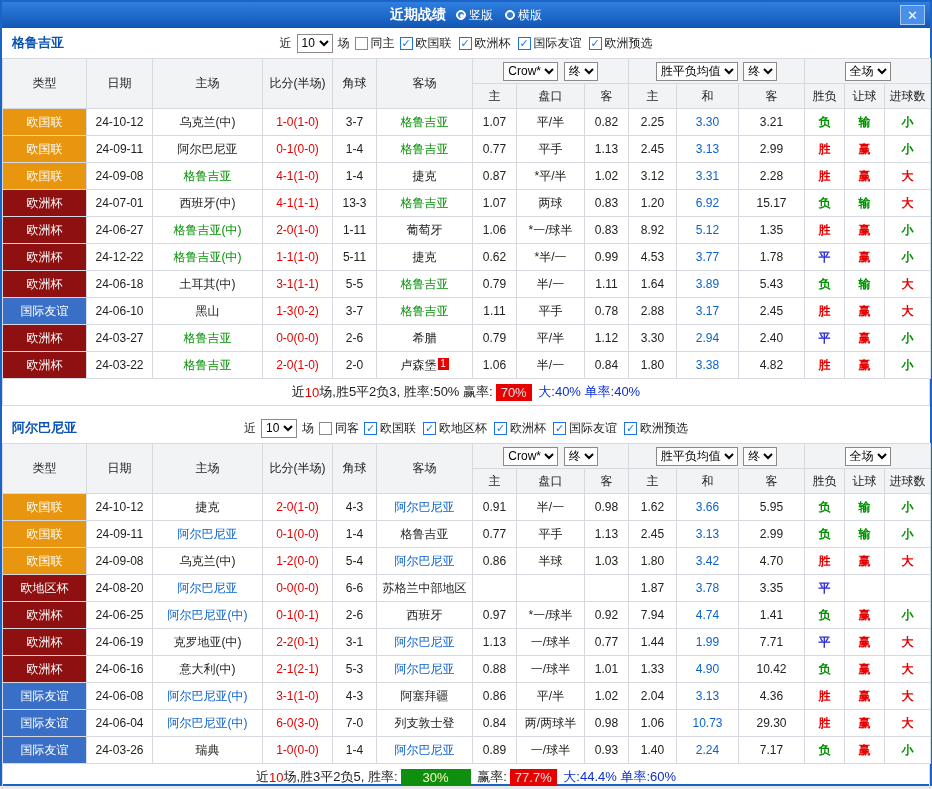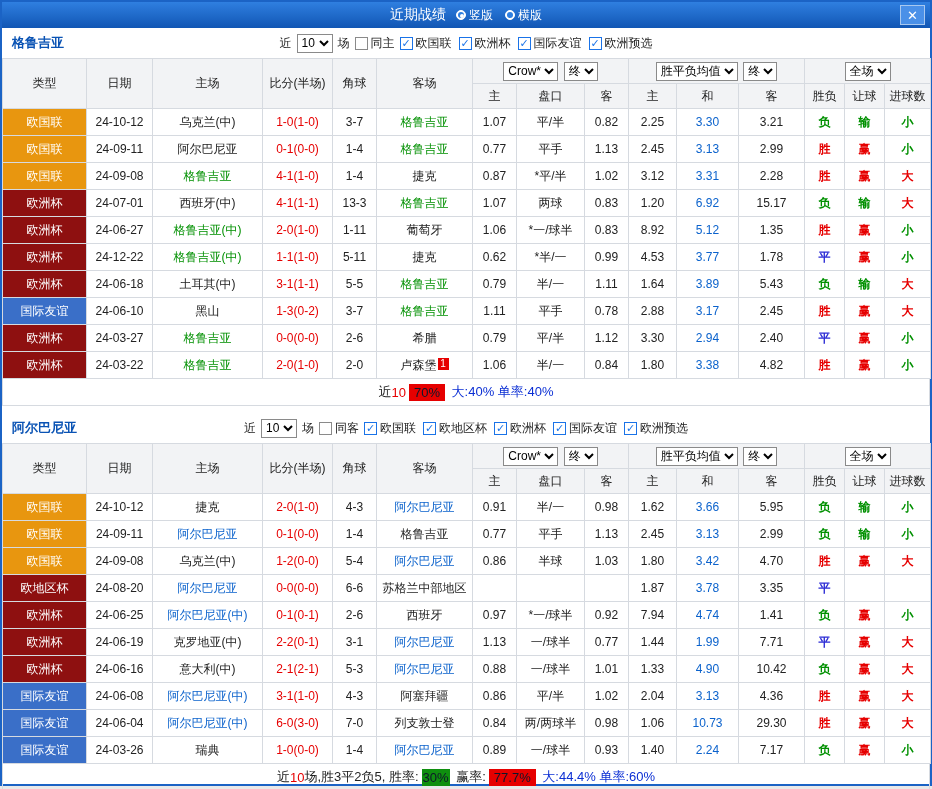--- a/index.html
+++ b/index.html
@@ -14,21 +14,21 @@
     height: 786px;
     border: 2px solid #1b63c5;
     background: #fff;
   }
   .titlebar {
     height: 26px;
     background: linear-gradient(#2f7fe0, #1156b4);
     display: flex; align-items: center; justify-content: center;
     position: relative; color: #fff; gap: 10px;
   }
-  .titlebar .title { font-size: 14px; font-weight: normal; }
+  .titlebar .title { font-size: 14px; font-weight: bold; }
   .radio-group { display: flex; align-items: center; gap: 12px; font-size: 12px; }
   .radio-opt { display: flex; align-items: center; cursor: pointer; }
   .radio {
     width: 10px; height: 10px; border: 1px solid #fff; border-radius: 50%;
     display: inline-block; position: relative; margin-right: 3px; background: #fff;
   }
   .radio::after { content:''; position: absolute; inset: 1px; border-radius: 50%; background: #2f7fe0; }
   .radio.sel::after { background: #2f7fe0; }
   .radio.sel::before { content:''; position: absolute; left: 3px; top: 3px; width: 4px; height: 4px; border-radius: 50%; background: #fff; z-index: 2; }
   .close-btn {
@@ -62,22 +62,22 @@
     line-height: 12px; min-width: 11px; margin-left: 1px; vertical-align: 2px;
   }
   .summary {
     height: 27px; border: 1px solid #d6dae0; border-top: none;
     display: flex; align-items: center; justify-content: center; font-size: 13px;
   }
   .summary span { white-space: pre; }
   .seg-dark { color: #222; }
   .seg-red { color: #e60000; }
   .seg-blue { color: #0b2fd4; }
-  .seg-box-red { background: #e60000; color: #0f172a; padding: 1px 5px; margin: 0 3px; }
-  .seg-box-green { background: #0f8f0f; color: #0f172a; padding: 1px 1px; margin: 0 3px; }
+  .seg-box-red { background: #e60000; color: #e5e5e5; padding: 1px 5px; margin: 0 3px; }
+  .seg-box-green { background: #0f8f0f; color: #fef9c3; padding: 1px 22px; margin: 0 3px; }
   .section2 { margin-top: 7px; }
 </style>
 </head>
 <body>
 
 <div class="dialog">
 
   <div class="titlebar">
     <span class="title">近期战绩</span>
     <div class="radio-group">
@@ -345,20 +345,21 @@
             <td class="c-odds">4.82</td>
             <td class="c-res" style="color: rgb(230, 0, 0);">胜</td>
             <td class="c-res" style="color: rgb(230, 0, 0);">赢</td>
             <td class="c-res" style="color: rgb(0, 144, 0);">小</td>
           </tr>
         </tbody>
     </table>
     <div class="summary">
         <span class="seg-dark">近</span>
         <span class="seg-red">10</span>
+        <span class="seg-dark">场,胜5平2负3, 胜率:50% 赢率:</span>
         <span class="seg-box-red">70%</span>
         <span class="seg-blue"> 大:40% 单率:40%</span>
       </div>
   </div>
 
   <div class="section section2">
     <div class="filter-row">
       <span class="team-name">阿尔巴尼亚</span>
       <div class="filter-controls">
         <span>近</span>

